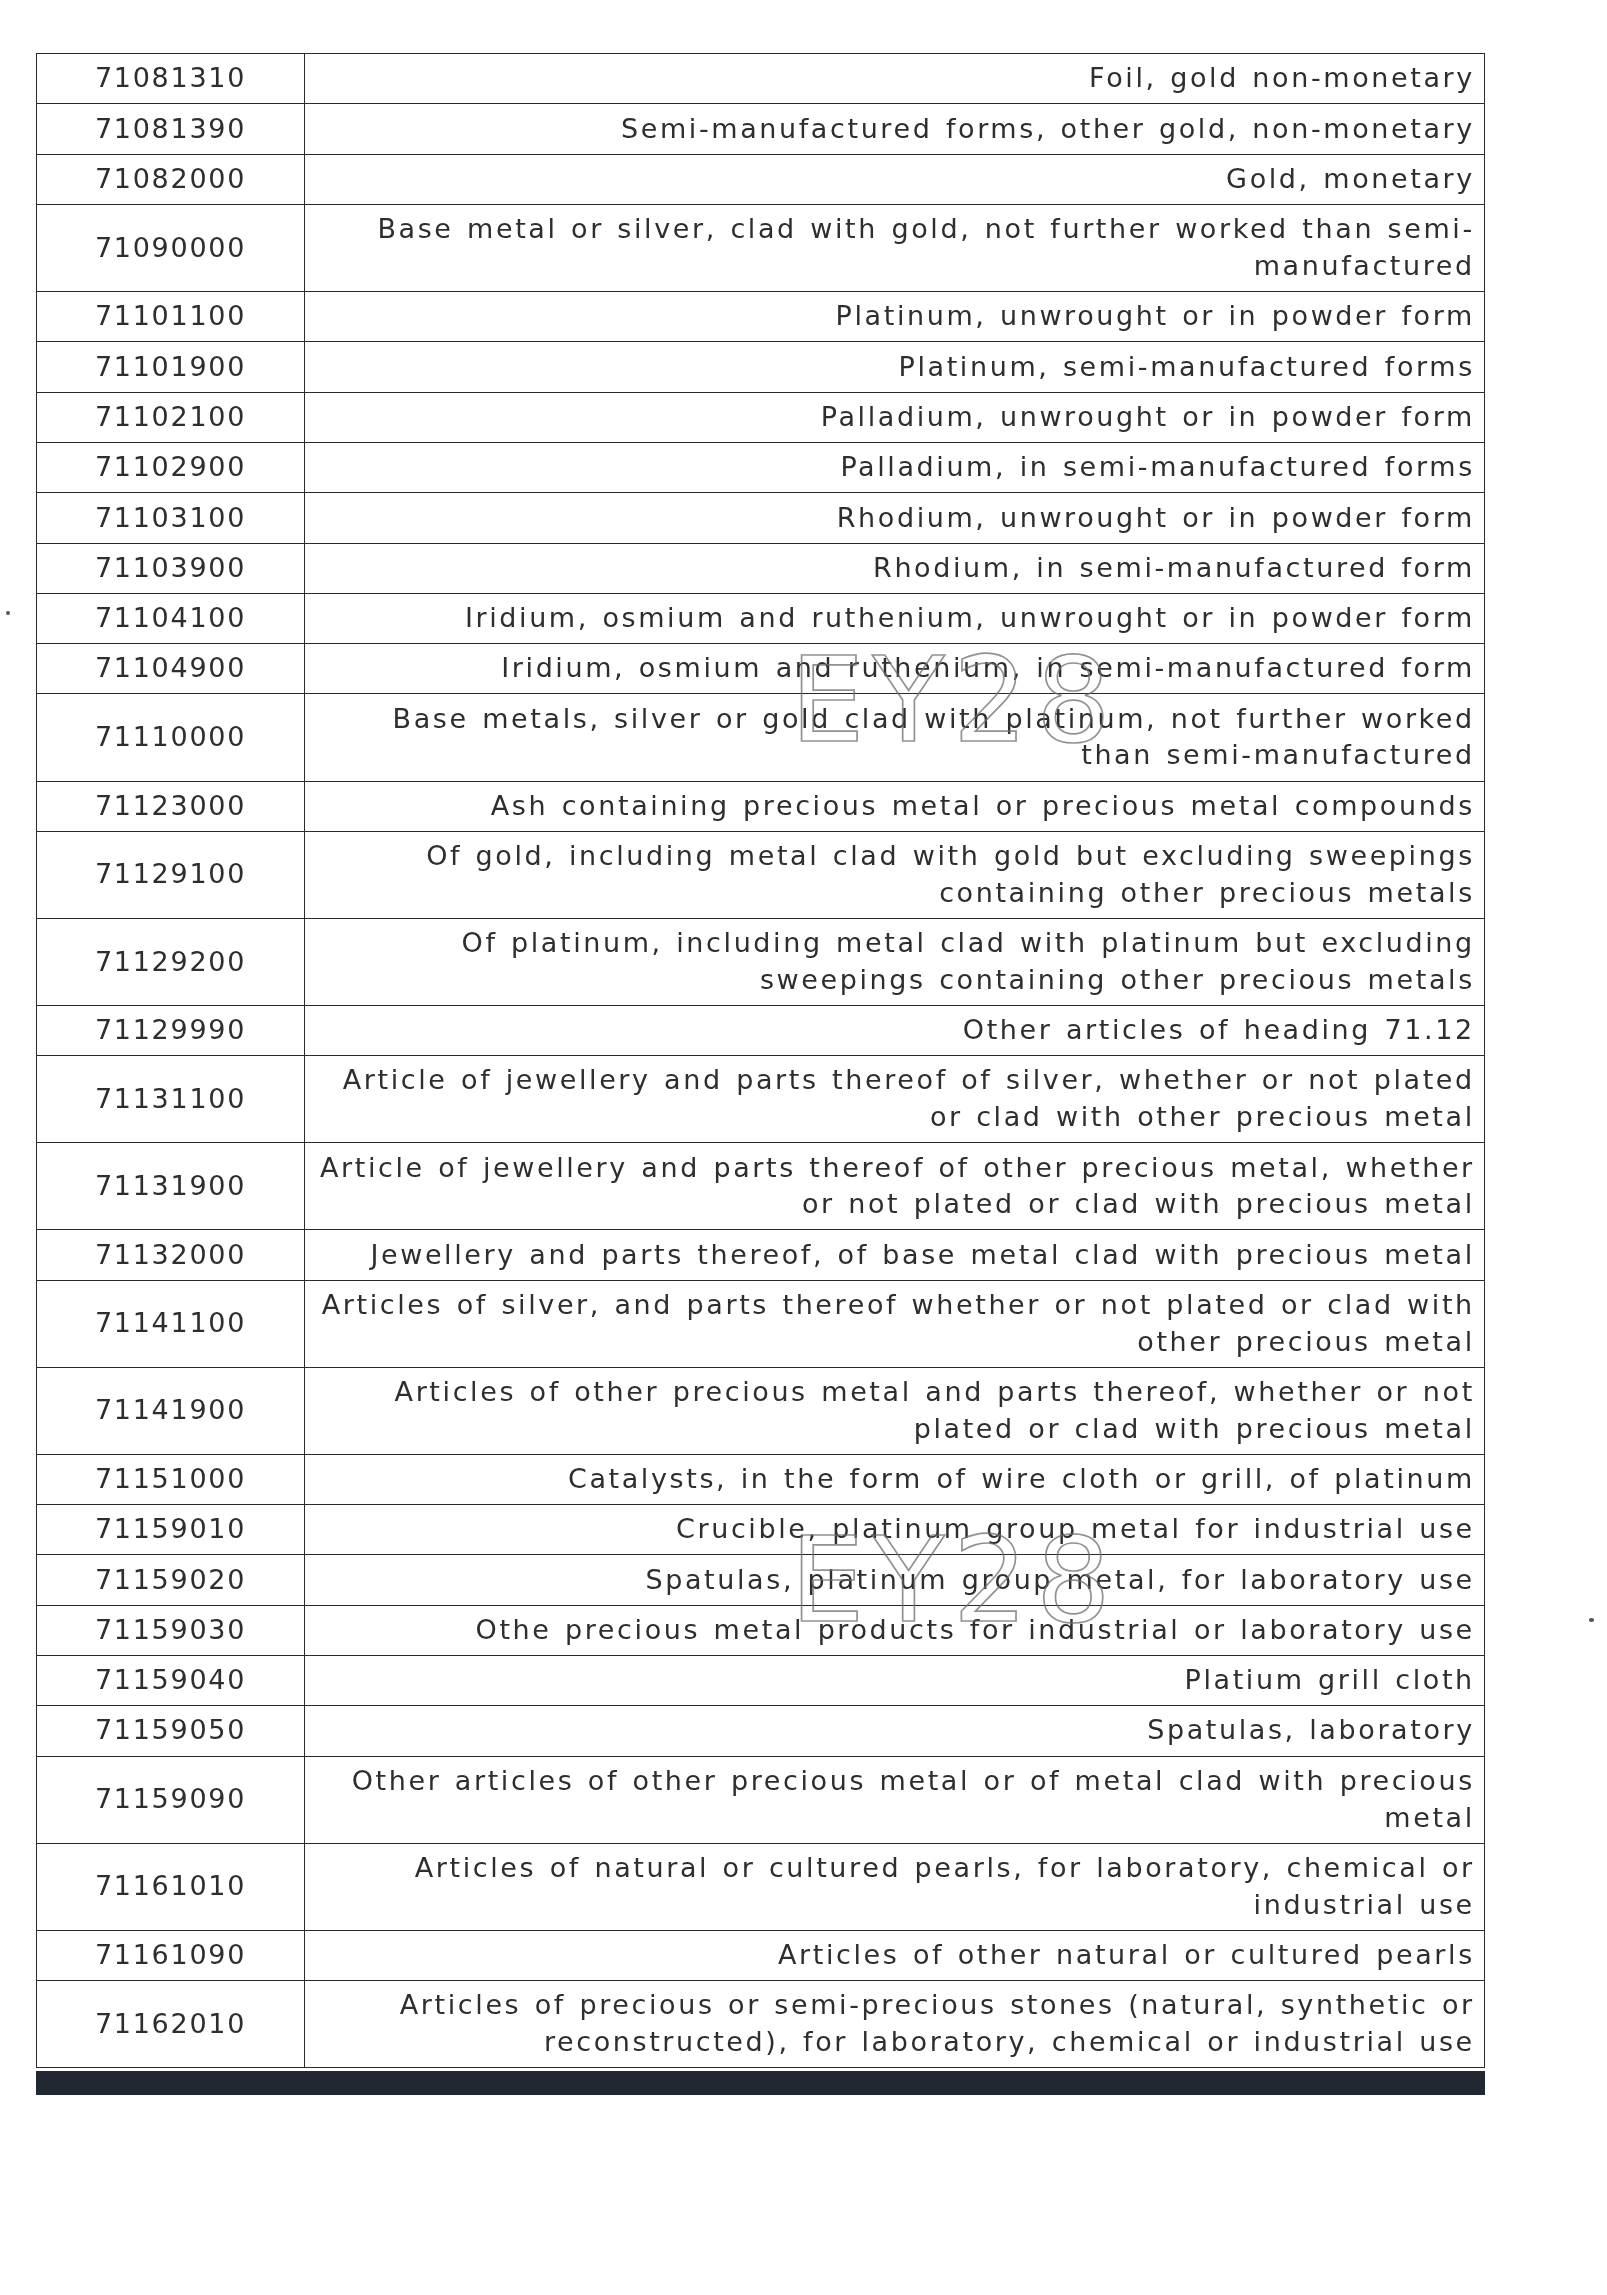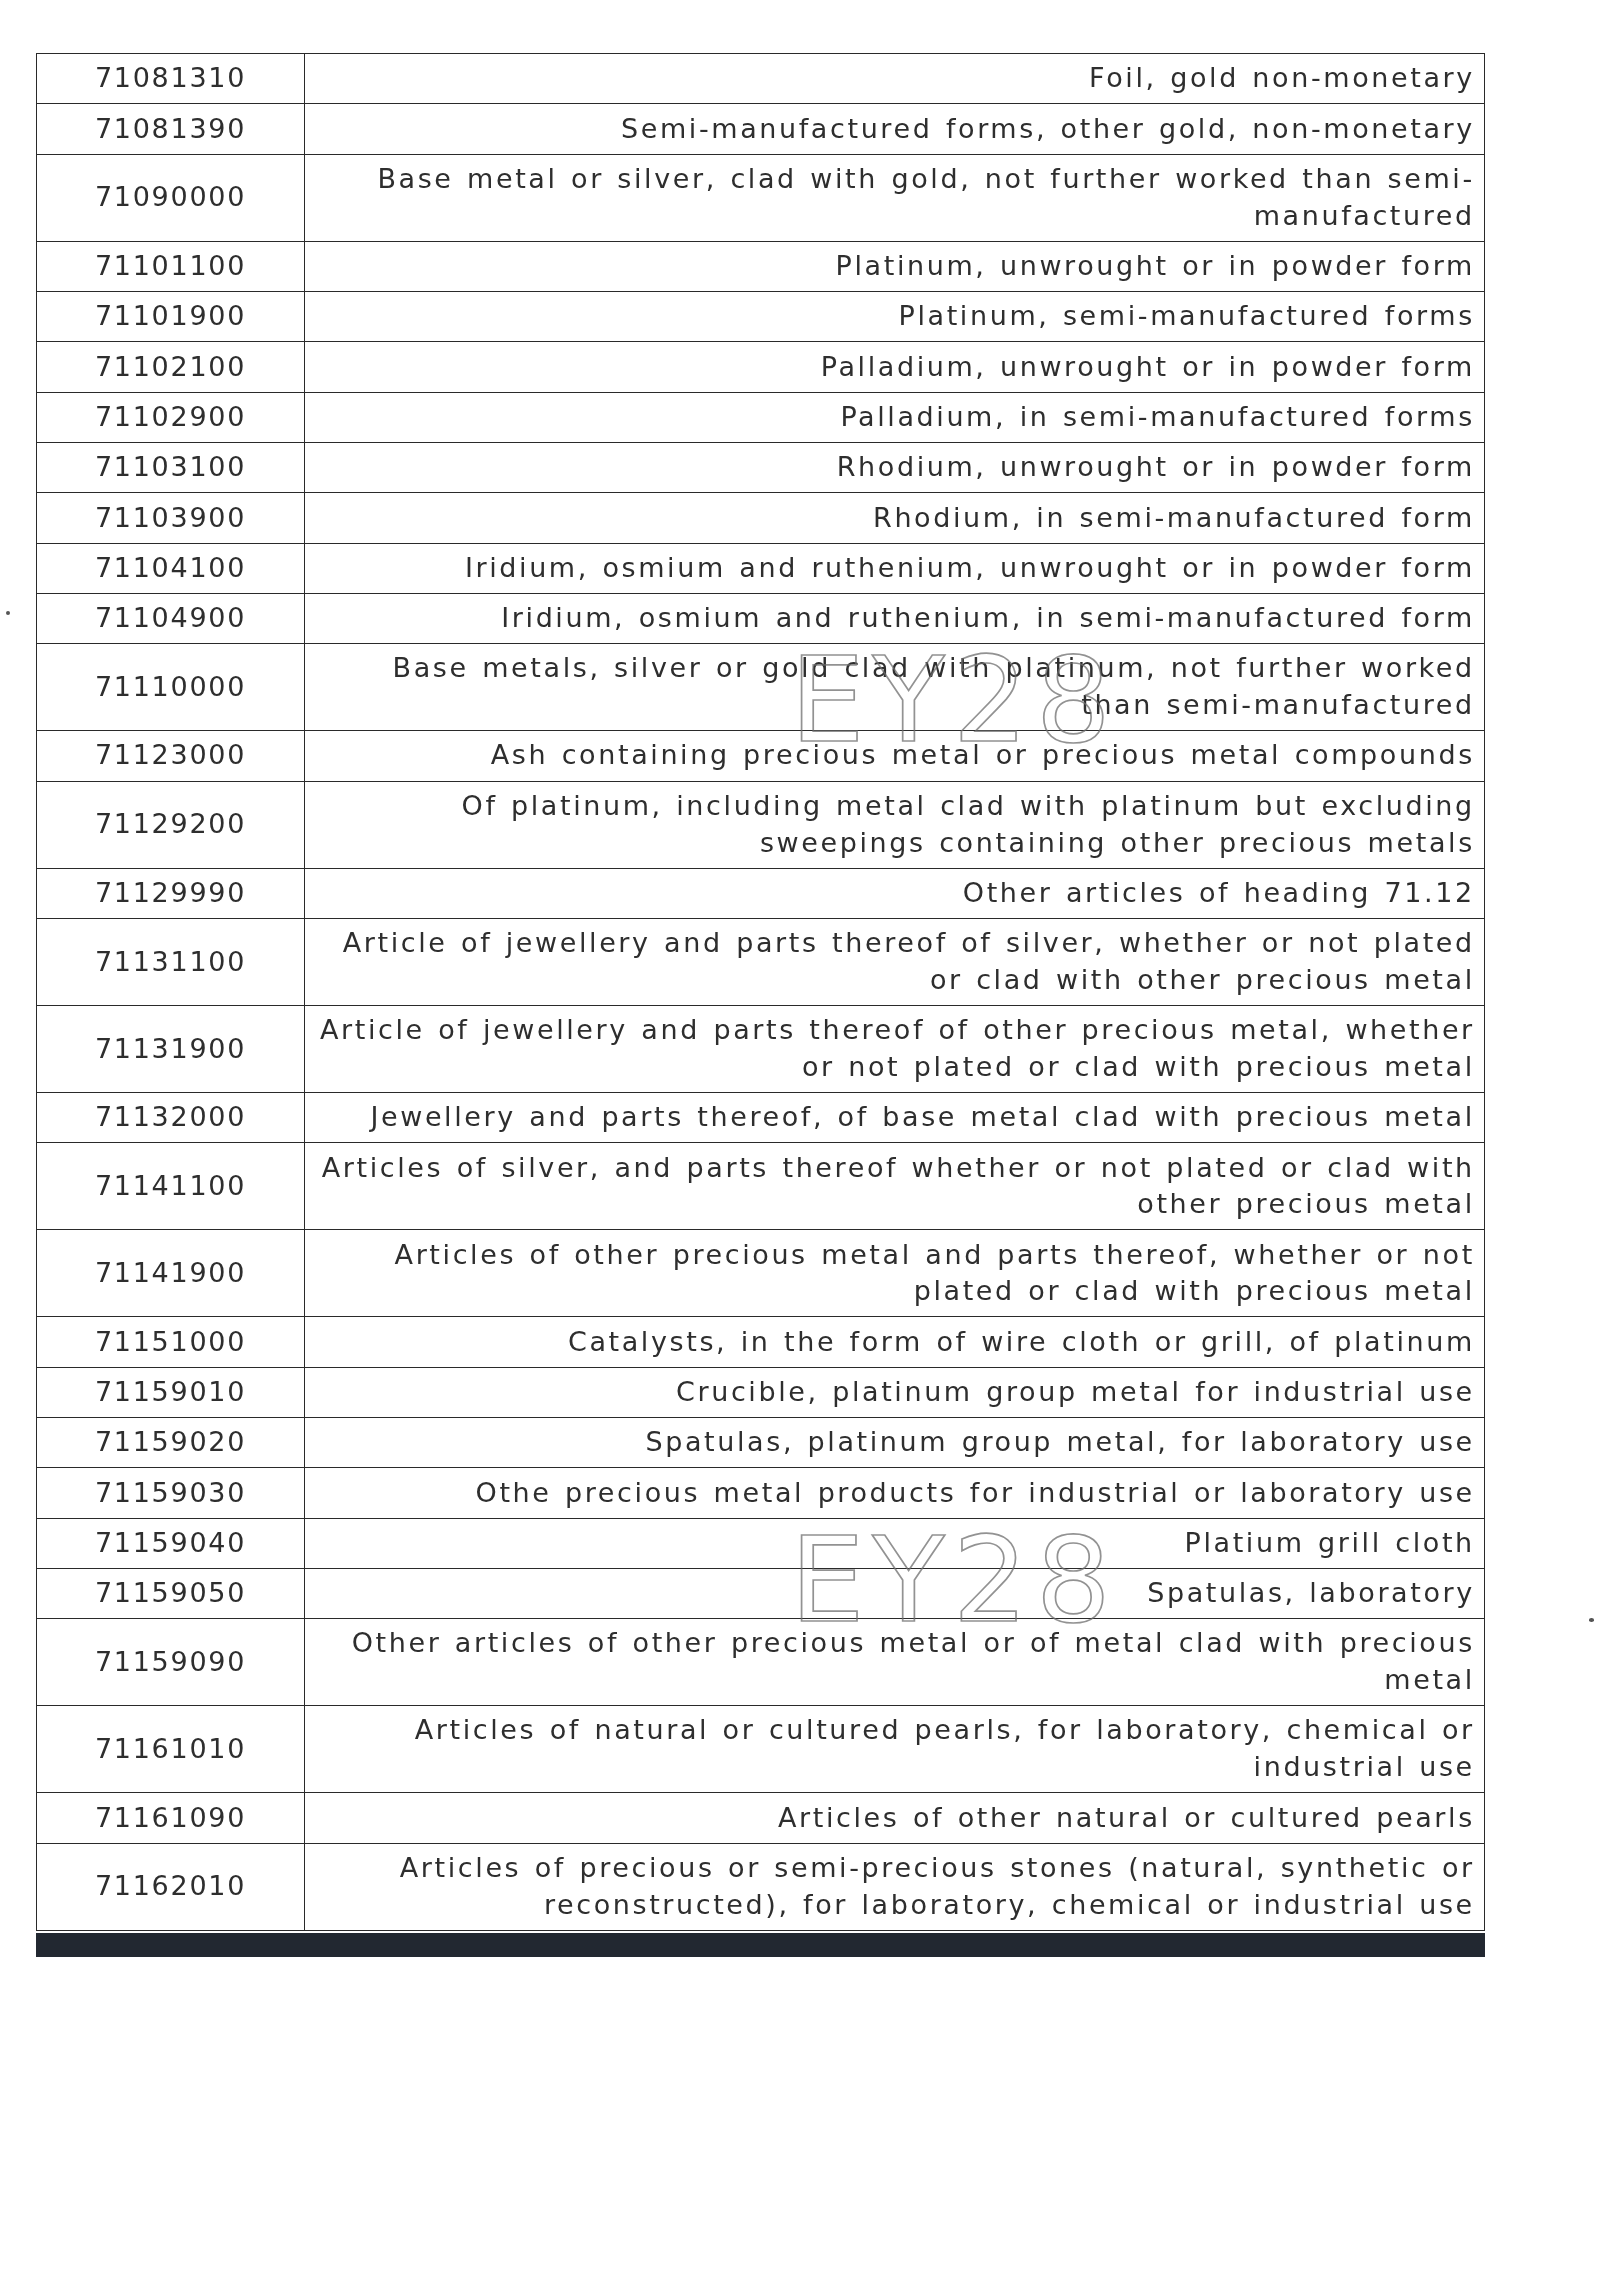--- a/index.html
+++ b/index.html
@@ -77,20 +77,24 @@
     <tbody>
         <tr>
           <td class="code-cell">71081310</td>
           <td class="desc-cell">Foil, gold non-monetary</td>
         </tr>
         <tr>
           <td class="code-cell">71081390</td>
           <td class="desc-cell">Semi-manufactured forms, other gold, non-monetary</td>
         </tr>
         <tr>
+          <td class="code-cell">71082000</td>
+          <td class="desc-cell">Gold, monetary</td>
+        </tr>
+        <tr>
           <td class="code-cell">71090000</td>
           <td class="desc-cell">Base metal or silver, clad with gold, not further worked than semi-manufactured</td>
         </tr>
         <tr>
           <td class="code-cell">71101100</td>
           <td class="desc-cell">Platinum, unwrought or in powder form</td>
         </tr>
         <tr>
           <td class="code-cell">71101900</td>
           <td class="desc-cell">Platinum, semi-manufactured forms</td>
@@ -119,20 +123,24 @@
           <td class="code-cell">71104900</td>
           <td class="desc-cell">Iridium, osmium and ruthenium, in semi-manufactured form</td>
         </tr>
         <tr>
           <td class="code-cell">71110000</td>
           <td class="desc-cell">Base metals, silver or gold clad with platinum, not further worked than semi-manufactured</td>
         </tr>
         <tr>
           <td class="code-cell">71123000</td>
           <td class="desc-cell">Ash containing precious metal or precious metal compounds</td>
+        </tr>
+        <tr>
+          <td class="code-cell">71129100</td>
+          <td class="desc-cell">Of gold, including metal clad with gold but excluding sweepings containing other precious metals</td>
         </tr>
         <tr>
           <td class="code-cell">71129200</td>
           <td class="desc-cell">Of platinum, including metal clad with platinum but excluding sweepings containing other precious metals</td>
         </tr>
         <tr>
           <td class="code-cell">71129990</td>
           <td class="desc-cell">Other articles of heading 71.12</td>
         </tr>
         <tr>

